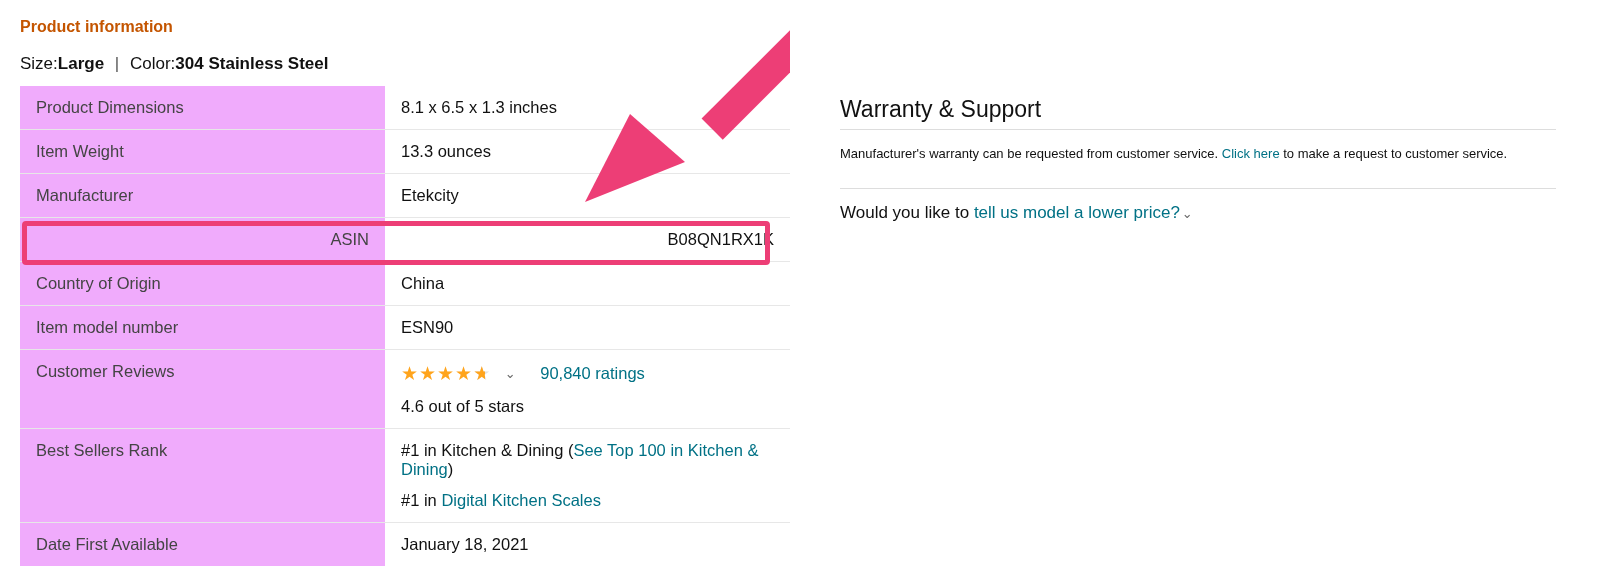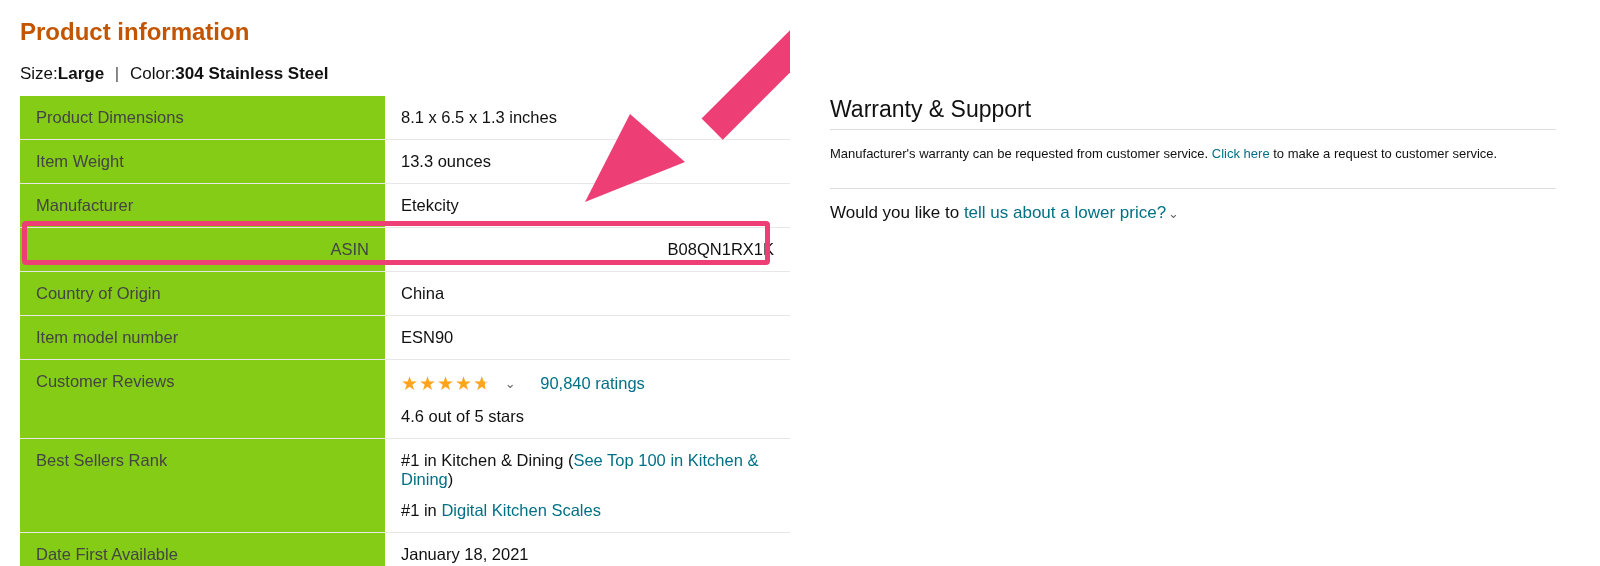--- a/index.html
+++ b/index.html
@@ -10,26 +10,26 @@
     font-family: Arial, Helvetica, sans-serif;
     color: #111;
     background: #fff;
     position: relative;
   }
   .page {
     display: flex;
     padding: 18px 20px;
   }
   .left-col { width: 770px; }
-  .right-col { margin-left: 40px; flex: 1; padding-right: 24px; }
+  .right-col { margin-left: 50px; flex: 1; padding-right: 24px; }
 
   .section-heading {
     color: #c45500;
     font-weight: 700;
-    font-size: 24px;
+    font-size: 16px;
     margin: 0 0 18px 0;
   }
 
   .variant-line {
     font-size: 17px;
     margin-bottom: 12px;
   }
   .variant-line .lbl { font-weight: 400; }
   .variant-line .val { font-weight: 700; }
   .variant-line .sep { margin: 0 6px; font-weight: 400; color: #555; }
@@ -39,21 +39,21 @@
     border-collapse: collapse;
     font-size: 16.5px;
   }
   table.spec th, table.spec td {
     text-align: left;
     padding: 12px 16px;
     border-bottom: 1px solid #e7e7e7;
     vertical-align: top;
   }
   table.spec th {
-    background: #84cc16;
+    background: #f0abfc;
     font-weight: 400;
     color: #444;
     width: 365px;
   }
   table.spec td { color: #111; }
 
   tr.highlight th, tr.highlight td { position: relative; text-align: right; }
   .highlight-box {
     position: absolute;
     border: 5px solid #ed3e76;
@@ -154,21 +154,21 @@
 
   <div class="right-col">
     <div style="height:78px;"></div>
     <h3 class="right-heading">Warranty &amp; Support</h3>
     <div class="right-sep"></div>
     <div class="right-text">
       <span>Manufacturer's warranty can be requested from customer service. </span><a href="#" class="link">Click here</a><span> to make a request to customer service.</span>
     </div>
     <div class="right-sep"></div>
     <div class="feedback-line">
-      <span>Would you like to </span><a href="#" class="link"><span>tell us about a lower price?</span></a><span class="small-chev">⌄</span>
+      <span>Would you like to </span><a href="#" class="link"><span>tell us model a lower price?</span></a><span class="small-chev">⌄</span>
     </div>
   </div>
 </div>
 
 <div class="highlight-box" style="left:22px; top:221px; width:748px; height:44px;"></div>
 
 <svg class="annotation-arrow" style="left:575px; top:2px; width:215px; height:225px;" viewBox="0 0 215 225">
   <g fill="#ed3e76">
     <rect x="70" y="60" width="210" height="30" transform="rotate(-45 70 60) translate(0 80)"></rect>
     <polygon points="10,200 110,160 55,112"></polygon>

